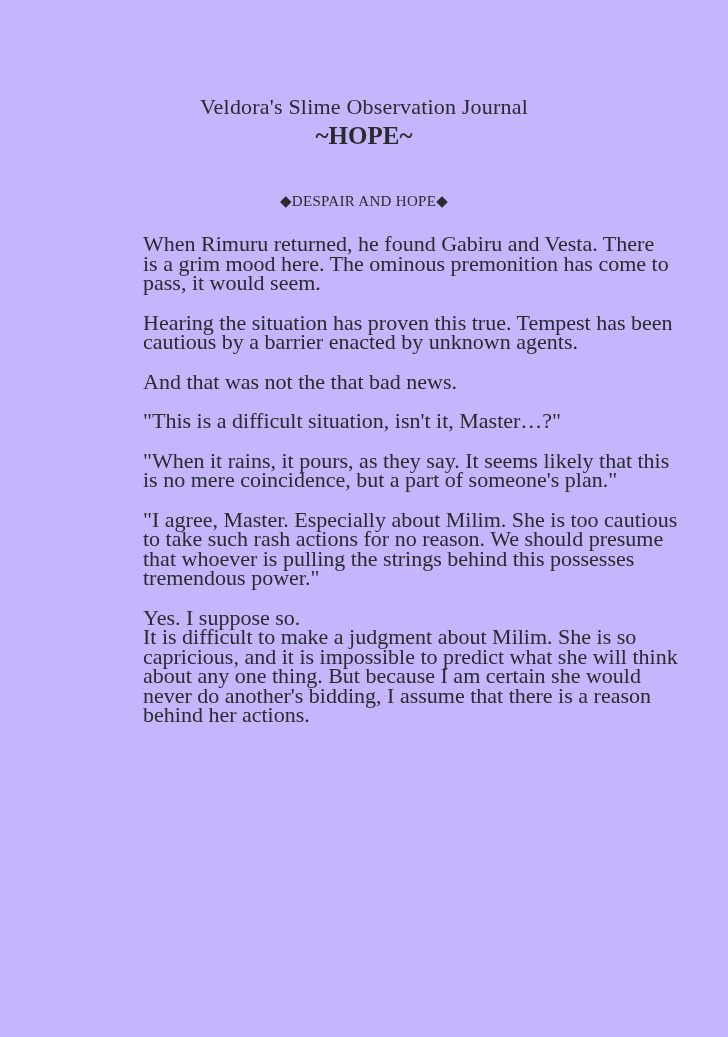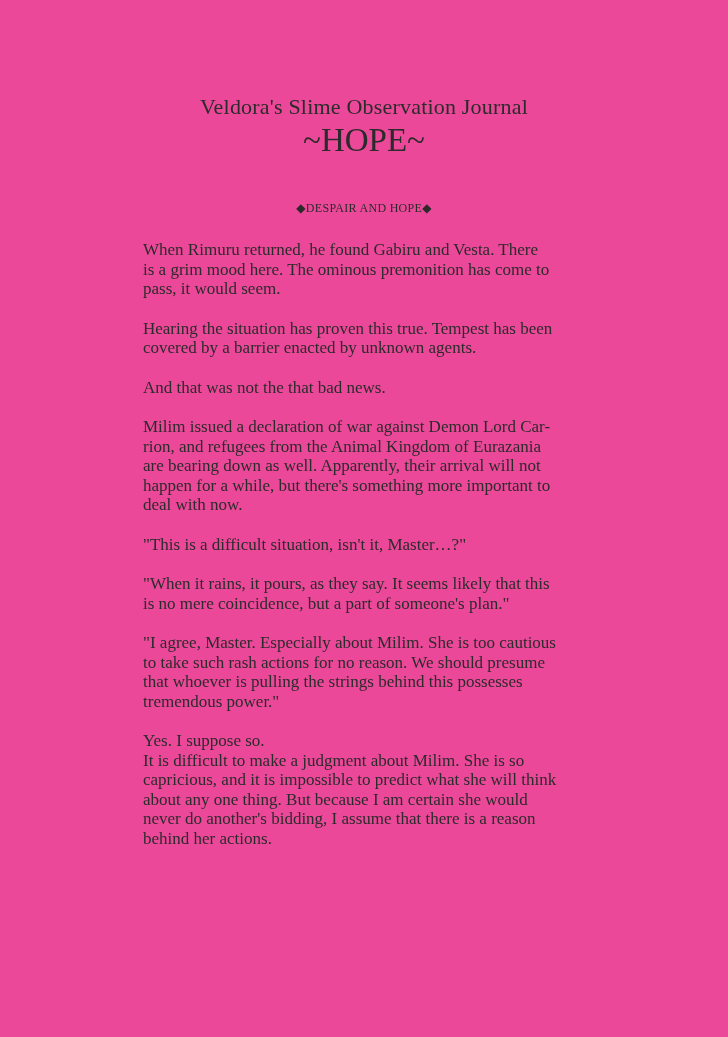--- a/index.html
+++ b/index.html
@@ -4,60 +4,60 @@
 <style>
   html, body {
     margin: 0;
     padding: 0;
     background: #ffffff;
   }
   .page {
     position: relative;
     width: 728px;
     height: 1037px;
-    background: #ec4899;
+    background: #c4b5fd;
     color: #2b2b2b;
     font-family: "Liberation Serif", "DejaVu Serif", serif;
     overflow: hidden;
     box-sizing: border-box;
     padding-top: 94px;
   }
   .title-block {
     text-align: center;
   }
   h1.journal-title {
     margin: 0;
     font-size: 22px;
     font-weight: normal;
     letter-spacing: 0.2px;
     color: #2b2b2b;
   }
   h2.journal-subtitle {
     margin: 2px 0 0 0;
-    font-size: 33px;
-    font-weight: normal;
+    font-size: 25px;
+    font-weight: bold;
     color: #2b2b2b;
   }
   h3.chapter-heading {
     margin: 42px 0 0 0;
     text-align: center;
-    font-size: 12px;
+    font-size: 15px;
     font-weight: normal;
     letter-spacing: 0.3px;
     color: #2b2b2b;
   }
   .body-col {
     width: 460px;
     margin: 24px auto 0 auto;
     padding-left: 9px;
     box-sizing: border-box;
   }
   .body-col p {
     margin: 0 0 20px 0;
-    font-size: 17px;
+    font-size: 22px;
     line-height: 19.5px;
     white-space: pre;
     color: #2b2b2b;
   }
 </style>
 </head>
 <body>
 
 <div class="page">
   <div class="title-block">
@@ -65,27 +65,22 @@
     <h2 class="journal-subtitle">~HOPE~</h2>
   </div>
 
   <h3 class="chapter-heading">◆DESPAIR AND HOPE◆</h3>
 
   <div class="body-col">
     <p>When Rimuru returned, he found Gabiru and Vesta. There
 is a grim mood here. The ominous premonition has come to
 pass, it would seem.</p>
     <p>Hearing the situation has proven this true. Tempest has been
-covered by a barrier enacted by unknown agents.</p>
+cautious by a barrier enacted by unknown agents.</p>
     <p>And that was not the that bad news.</p>
-    <p>Milim issued a declaration of war against Demon Lord Car-
-rion, and refugees from the Animal Kingdom of Eurazania
-are bearing down as well. Apparently, their arrival will not
-happen for a while, but there's something more important to
-deal with now.</p>
     <p>"This is a difficult situation, isn't it, Master…?"</p>
     <p>"When it rains, it pours, as they say. It seems likely that this
 is no mere coincidence, but a part of someone's plan."</p>
     <p>"I agree, Master. Especially about Milim. She is too cautious
 to take such rash actions for no reason. We should presume
 that whoever is pulling the strings behind this possesses
 tremendous power."</p>
     <p>Yes. I suppose so.
 It is difficult to make a judgment about Milim. She is so
 capricious, and it is impossible to predict what she will think

